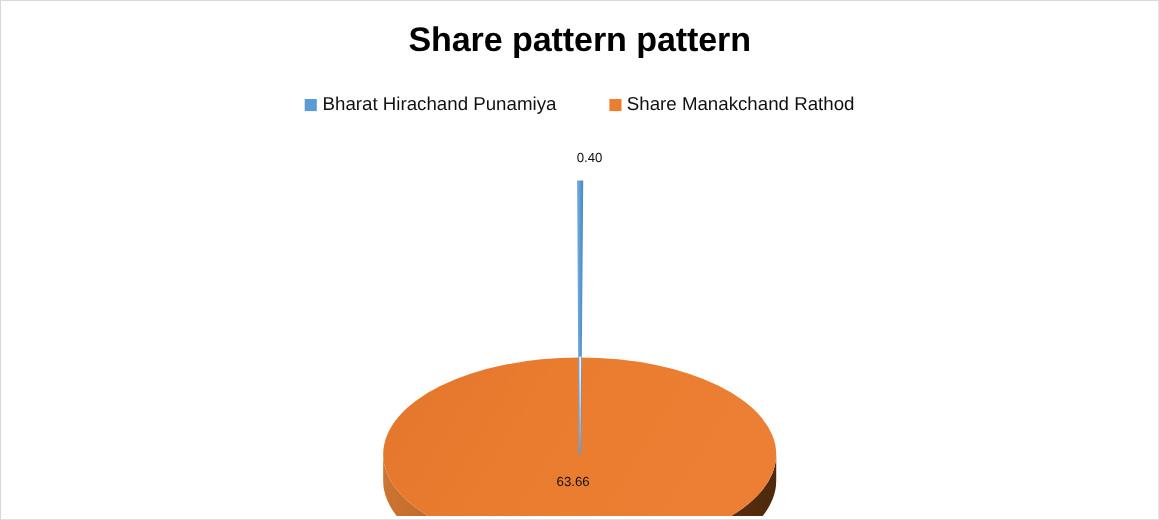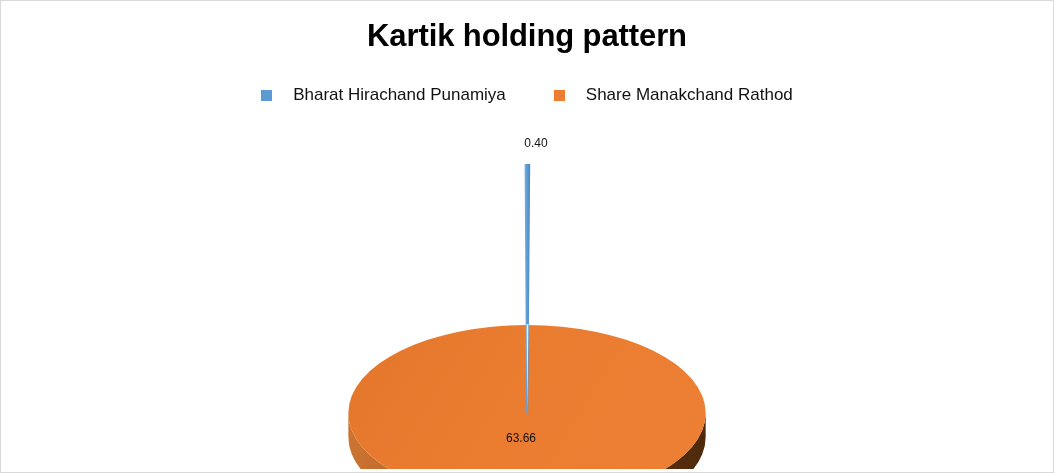--- a/index.html
+++ b/index.html
@@ -44,21 +44,21 @@
     left: 0;
     width: 100%;
     display: flex;
     justify-content: center;
     align-items: center;
     gap: 48px;
   }
   .legend-entry {
     display: flex;
     align-items: center;
-    gap: 21px;
+    gap: 5px;
     font-size: 17px;
     color: #111111;
     white-space: nowrap;
   }
   .legend-swatch {
     width: 11px;
     height: 11px;
     flex: 0 0 auto;
     display: block;
   }
@@ -105,21 +105,21 @@
   .data-label-orange span {
     position: relative;
     left: -6px;
   }
 </style>
 </head>
 <body>
 
 <div class="chart-frame">
 
-  <div class="chart-title">Kartik holding pattern</div>
+  <div class="chart-title">Share pattern pattern</div>
 
   <div class="chart-legend">
 
     <div class="legend-entry">
       <span class="legend-swatch" style="background:#5B9BD5;"></span>
       <span>Bharat Hirachand Punamiya</span>
     </div>
 
     <div class="legend-entry">
       <span class="legend-swatch" style="background:#ED7D31;"></span>

